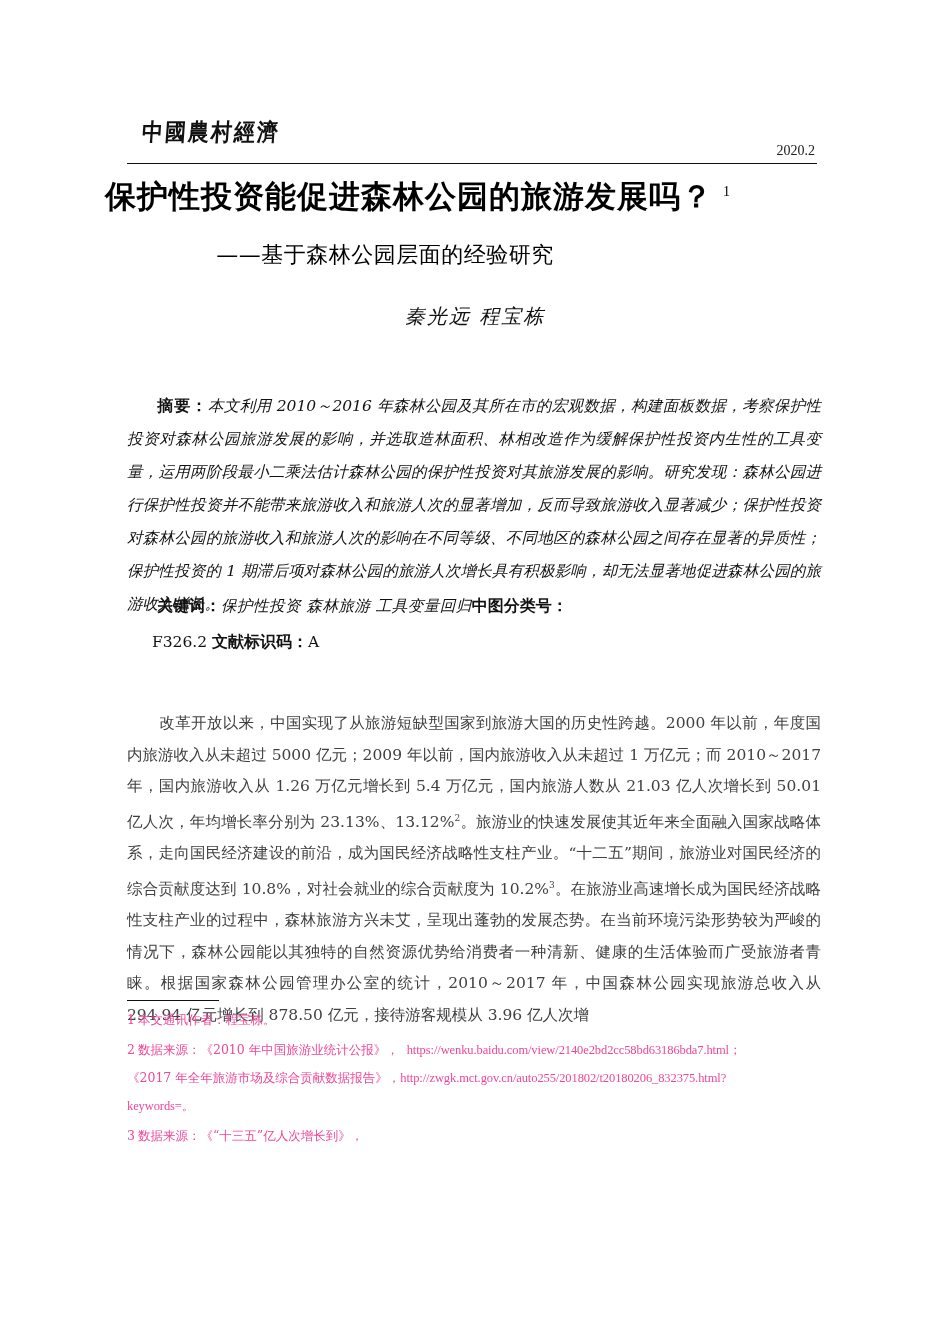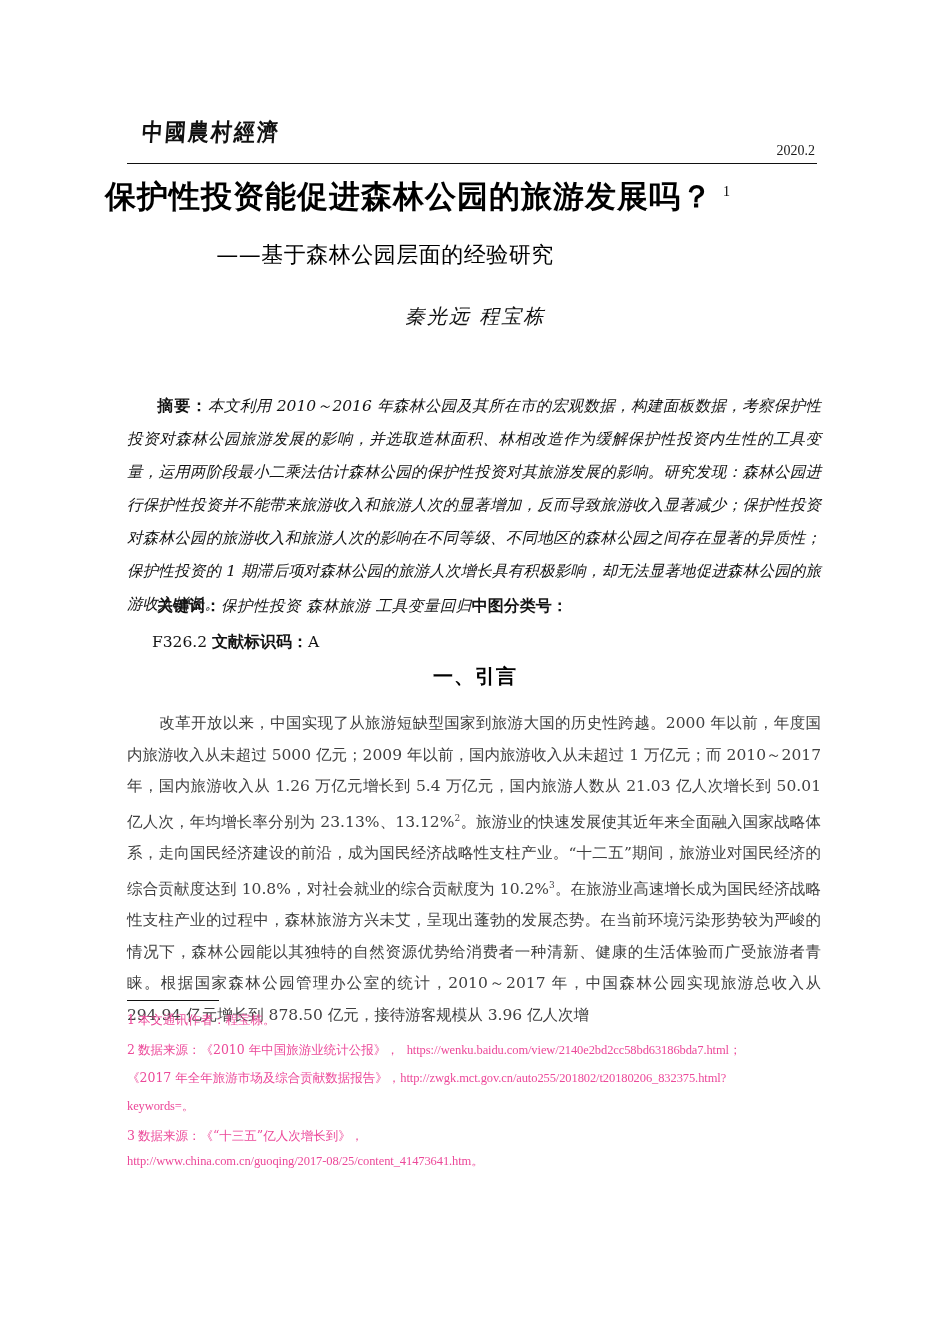--- a/index.html
+++ b/index.html
@@ -242,28 +242,27 @@
 
   <div class="title-main"><span>保护性投资能促进森林公园的旅游发展吗？</span><sup>1</sup></div>
   <div class="title-sub">——基于森林公园层面的经验研究</div>
   <div class="authors">秦光远  程宝栋</div>
 
   <div class="abstract"><span class="abstract-indent"></span><span class="lead-in">摘要：</span><span>本文利用 2010～2016 年森林公园及其所在市的宏观数据，构建面板数据，考察保护性投资对森林公园旅游发展的影响，并选取造林面积、林相改造作为缓解保护性投资内生性的工具变量，运用两阶段最小二乘法估计森林公园的保护性投资对其旅游发展的影响。研究发现：森林公园进行保护性投资并不能带来旅游收入和旅游人次的显著增加，反而导致旅游收入显著减少；保护性投资对森林公园的旅游收入和旅游人次的影响在不同等级、不同地区的森林公园之间存在显著的异质性；保护性投资的 1 期滞后项对森林公园的旅游人次增长具有积极影响，却无法显著地促进森林公园的旅游收入增长。</span></div>
 
   <div class="keywords"><span class="abstract-indent"></span><span class="lead-in">关键词：</span><span class="kw-list">保护性投资  森林旅游  工具变量回归</span><span class="clc-label">中图分类号：</span></div>
   <div class="keywords-line2"><span>F326.2</span>&nbsp;<span class="doc-label">文献标识码：</span><span>A</span></div>
 
-  <div class="section-heading">一、引言</div>
 
   <div class="body-text"><span class="body-indent"></span><span>改革开放以来，中国实现了从旅游短缺型国家到旅游大国的历史性跨越。2000 年以前，年度国内旅游收入从未超过 5000 亿元；2009 年以前，国内旅游收入从未超过 1 万亿元；而 2010～2017 年，国内旅游收入从 1.26 万亿元增长到 5.4 万亿元，国内旅游人数从 21.03 亿人次增长到 50.01 亿人次，年均增长率分别为 23.13%、13.12%</span><sup>2</sup><span>。旅游业的快速发展使其近年来全面融入国家战略体系，走向国民经济建设的前沿，成为国民经济战略性支柱产业。“十二五”期间，旅游业对国民经济的综合贡献度达到 10.8%，对社会就业的综合贡献度为 10.2%</span><sup>3</sup><span>。在旅游业高速增长成为国民经济战略性支柱产业的过程中，森林旅游方兴未艾，呈现出蓬勃的发展态势。在当前环境污染形势较为严峻的情况下，森林公园能以其独特的自然资源优势给消费者一种清新、健康的生活体验而广受旅游者青睐。根据国家森林公园管理办公室的统计，2010～2017 年，中国森林公园实现旅游总收入从 294.94 亿元增长到 878.50 亿元，接待游客规模从 3.96 亿人次增</span></div>
 
   <div class="footnote-rule"></div>
   <div class="footnotes">
 
     <div class="footnote"><span class="fn-num">1</span><span>本文通讯作者：程宝栋。</span></div>
 
     <div class="footnote"><span class="fn-num">2</span><span>数据来源：《2010 年中国旅游业统计公报》，</span>&nbsp;&nbsp;<span class="fn-url">https://wenku.baidu.com/view/2140e2bd2cc58bd63186bda7.html；</span><br><span>《2017 年全年旅游市场及综合贡献数据报告》，</span><span class="fn-url">http://zwgk.mct.gov.cn/auto255/201802/t20180206_832375.html?</span><br><span class="fn-url">keywords=。</span></div>
 
-    <div class="footnote"><span class="fn-num">3</span><span>数据来源：《“十三五”亿人次增长到》，</span><br><span class="fn-url fn-line-tight">http://www.china.com.cn/guoqing/2017-08/25/content_41473641.htm。</span></div>
+    <div class="footnote"><span class="fn-num">3</span><span>数据来源：《“十三五”亿人次增长到》，</span><br></div>
 
   </div>
 
 </div>
 
 </body></html>

